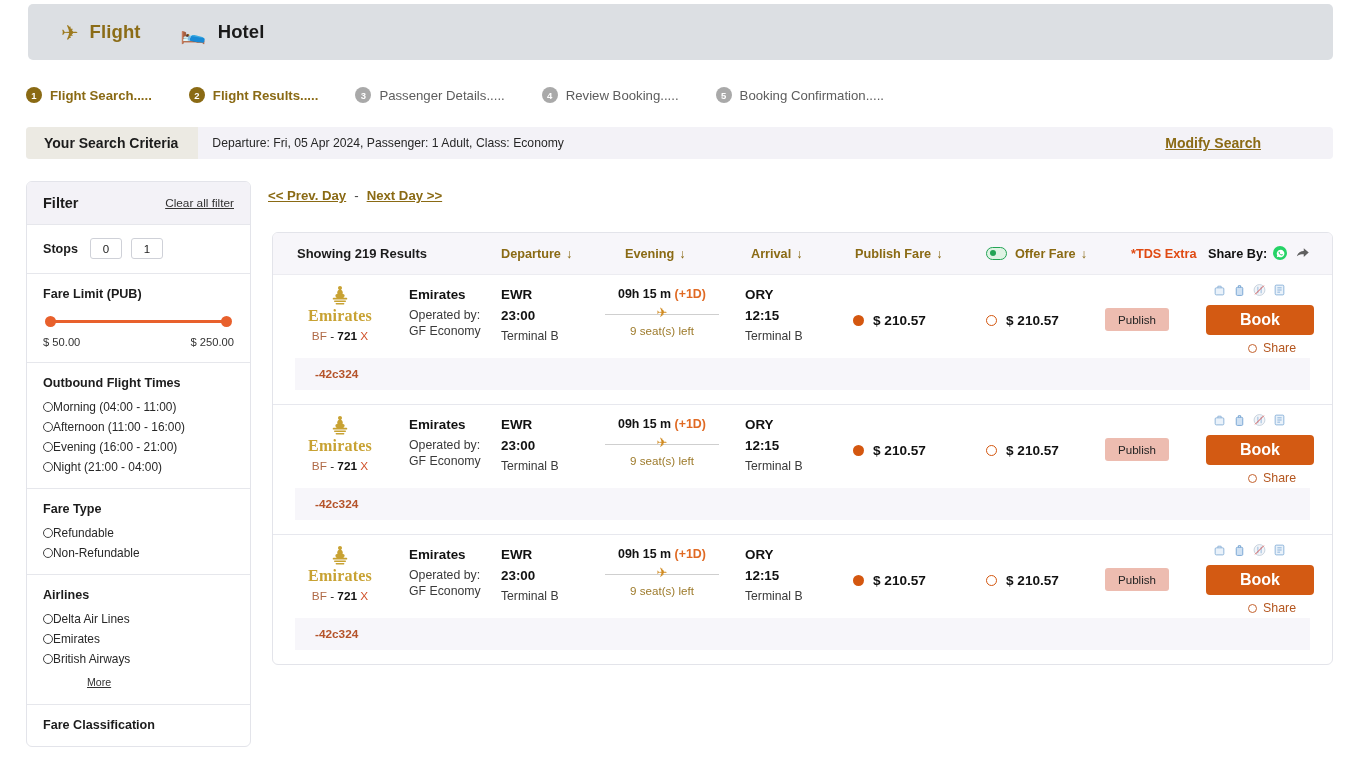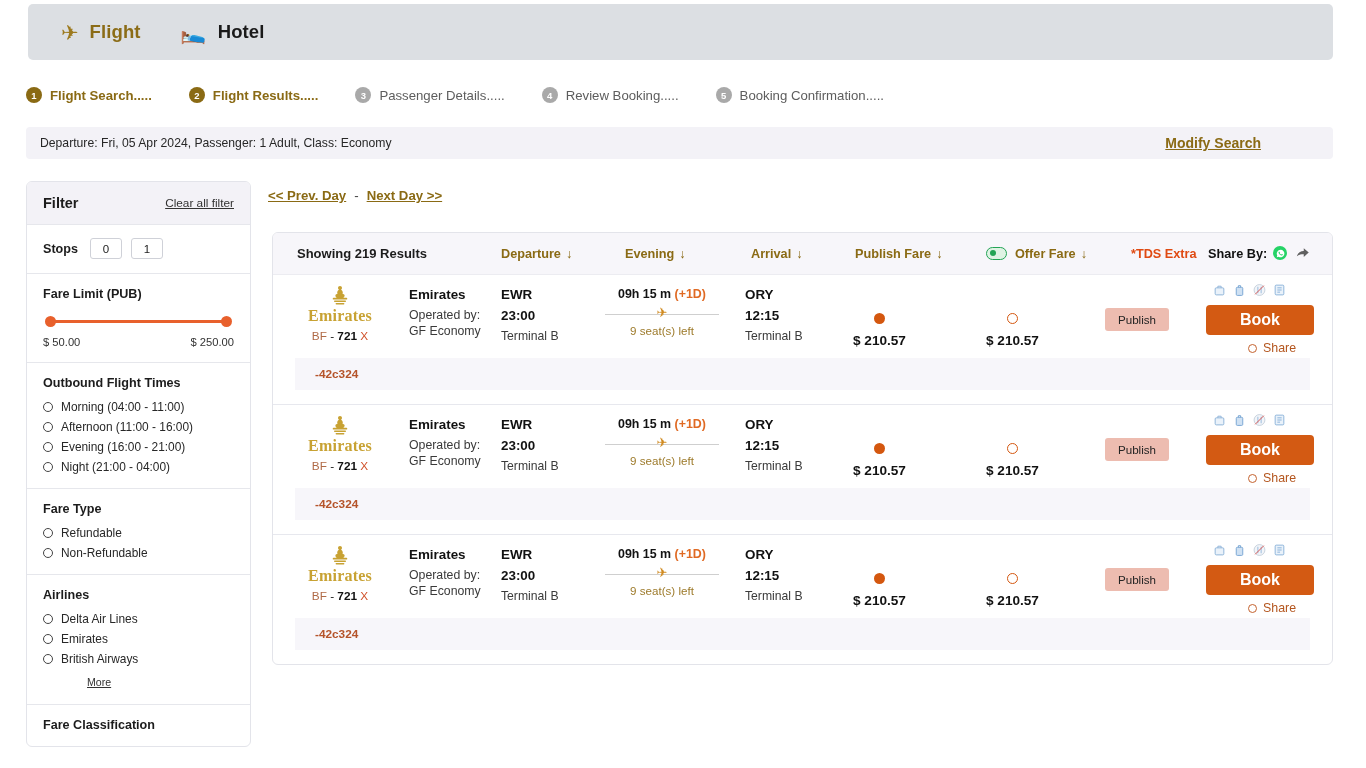--- a/index.html
+++ b/index.html
@@ -90,21 +90,21 @@
     width: 32px; height: 21px; border: 1px solid #cfd1d8; border-radius: 3px;
     display: flex; align-items: center; justify-content: center;
     font-size: 11.5px; color: #222; background: #fff; cursor: pointer;
   }
   .slider { position: relative; height: 12px; margin: 15px 2px 8px 2px; }
   .slider .track { position: absolute; left: 5px; right: 5px; top: 4px; height: 3px; background: #e8602c; border-radius: 3px; }
   .slider .knob { position: absolute; top: 0; width: 11px; height: 11px; border-radius: 50%; background: #e8602c; cursor: pointer; }
   .slider .knob.a { left: 0; }
   .slider .knob.b { right: 0; }
   .slabels { display: flex; justify-content: space-between; font-size: 11.2px; color: #333; }
-  .opt { display: flex; align-items: center; gap: 8px; margin-bottom: 6px; cursor: pointer; }
+  .opt { display: flex; align-items: center; margin-bottom: 6px; cursor: pointer; }
   .opt:last-child { margin-bottom: 0; }
   .radio { width: 10px; height: 10px; border: 1.4px solid #444; border-radius: 50%; flex: none; }
   .opt .olbl { font-size: 11.9px; color: #272727; }
   .more { margin-left: 25px; margin-top: 2px; font-size: 10.6px; color: #333;
           text-decoration: underline; cursor: pointer; display: inline-block; padding-left: 19px; }
 
   
   .results {
     position: absolute; left: 272px; top: 232px;
     width: 1061px;
@@ -167,21 +167,21 @@
 
   .durcol { position: absolute; left: 330px; top: 12px; width: 118px; text-align: center; }
   .durcol .d { font-size: 12.4px; font-weight: 700; color: #121212; white-space: nowrap; }
   .durcol .d .plus { color: #e06a24; font-weight: 700; }
   .durline { position: relative; height: 12px; margin-top: 7px; }
   .durline .ln { position: absolute; left: 2px; right: 2px; top: 6px; height: 1px; background: #cfcfcf; }
   .durline .pl { position: absolute; left: 50%; top: -1px; transform: translateX(-50%);
                  font-size: 13px; color: #d08a20; line-height: 12px; }
   .durcol .seats { font-size: 11.6px; color: #9d7a2a; margin-top: 4px; }
 
-  .fare { position: absolute; top: 38px; display: flex; align-items: center; gap: 9px; flex-direction: column; }
+  .fare { position: absolute; top: 38px; display: flex; align-items: center; gap: 9px; }
   .fare .dot { width: 11px; height: 11px; border-radius: 50%; }
   .fare .dot.filled { background: #d4570f; }
   .fare .dot.hollow { border: 1.6px solid #d4570f; }
   .fare .amt { font-size: 13.6px; font-weight: 700; color: #121212; white-space: nowrap; }
   .f-pub { left: 580px; }
   .f-off { left: 713px; }
 
   .amenities { position: absolute; left: 940px; top: 8px; display: flex; gap: 7px; align-items: center; }
   .amenities span { cursor: pointer; display: flex; }
   .amenities svg { width: 13px; height: 14px; }
@@ -251,20 +251,21 @@
       <span class="num">4</span>
       <span class="txt">Review Booking.....</span>
     </div>
     <div class="step todo">
       <span class="num">5</span>
       <span class="txt">Booking Confirmation.....</span>
     </div>
   </div>
 
   <div class="criteria">
+    <div class="caption">Your Search Criteria</div>
     <div class="detail">Departure: Fri, 05 Apr 2024, Passenger: 1 Adult, Class: Economy</div>
     <div class="modify">Modify Search</div>
   </div>
 
   <div class="daynav">
     <a>&lt;&lt; Prev. Day</a>
     <span class="sep">-</span>
     <a>Next Day &gt;&gt;</a>
   </div>
 

